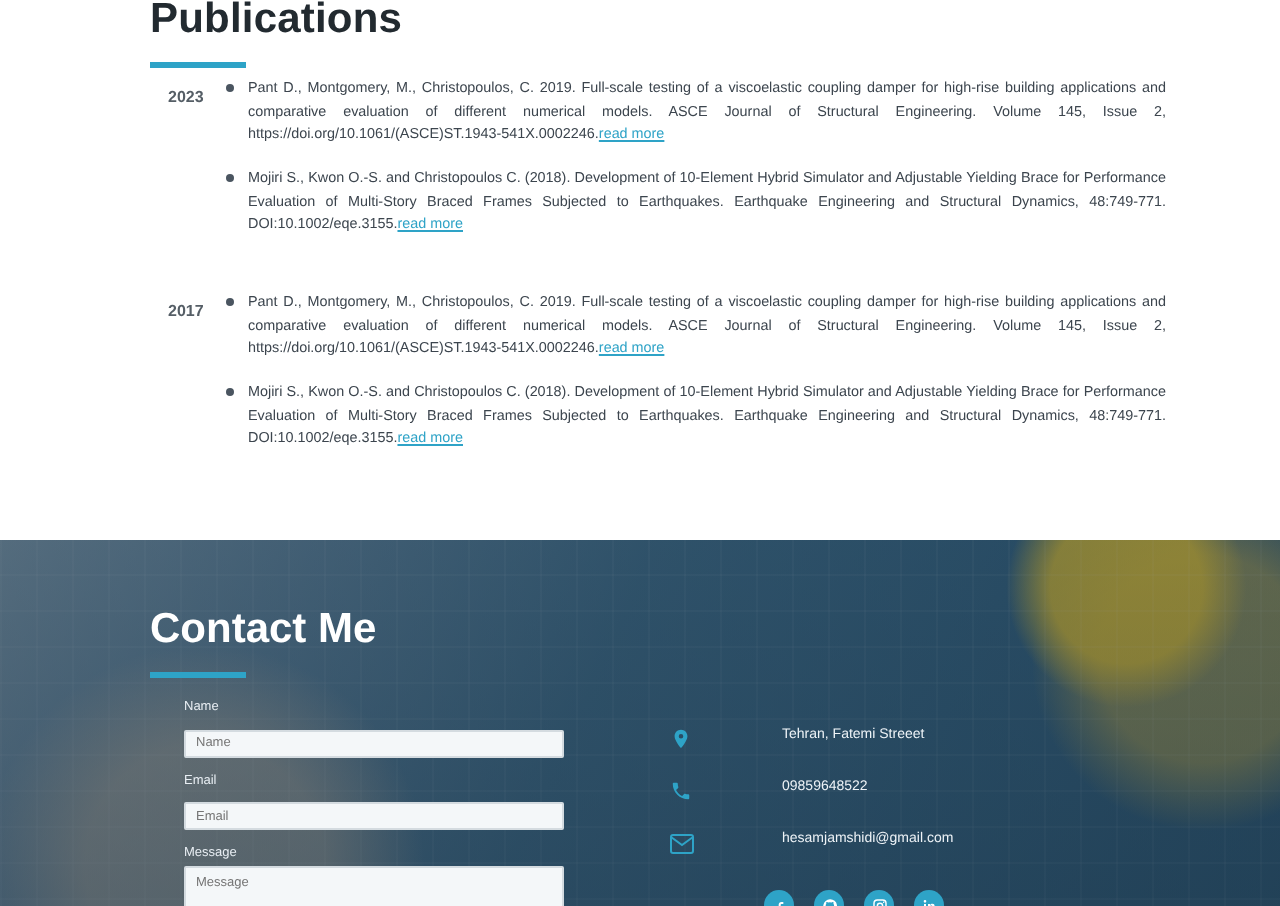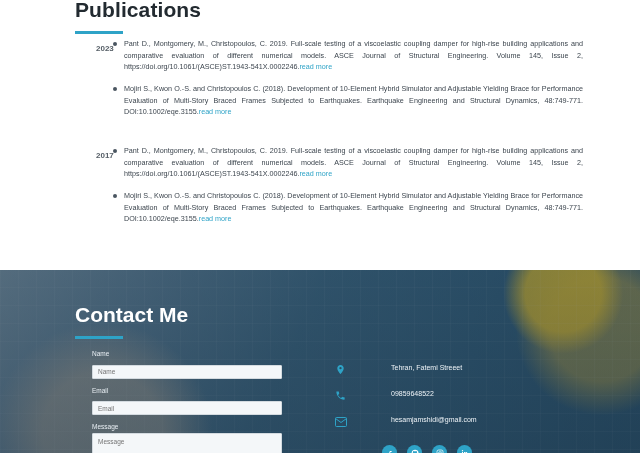--- a/index.html
+++ b/index.html
@@ -22,21 +22,21 @@
     font-size: 21px; font-weight: bold; color: #222a30;
     letter-spacing: 0.1px;
   }
   .title-rule {
     position: absolute; left: 75px; top: 31px;
     width: 48px; height: 3px; background: #2ea3c7;
   }
 
   .year-block { position: absolute; left: 0; width: 640px; }
   .year-label {
-    position: absolute; left: 96px;
+    position: absolute; left: 84px;
     font-size: 8px; font-weight: bold; color: #555e66;
   }
   .entries { position: absolute; left: 113px; width: 470px; }
 
   .entry {
     position: relative;
     padding-left: 11px;
     margin-bottom: 10px;
   }
   .entry .bullet {
@@ -45,20 +45,21 @@
     background: #4a5560;
   }
   .entry .txt {
     font-size: 7.2px;
     line-height: 1.62;
     color: #3c454e;
     text-align: justify;
   }
   .entry .txt .read {
     color: #2ea3c7;
+    text-decoration: underline;
     cursor: pointer;
   }
 
   
   .contact {
     position: absolute; left: 0; top: 270px; width: 640px; height: 198px;
     overflow: hidden;
     background: #2a3b4a;
   }
   .contact-bg {

